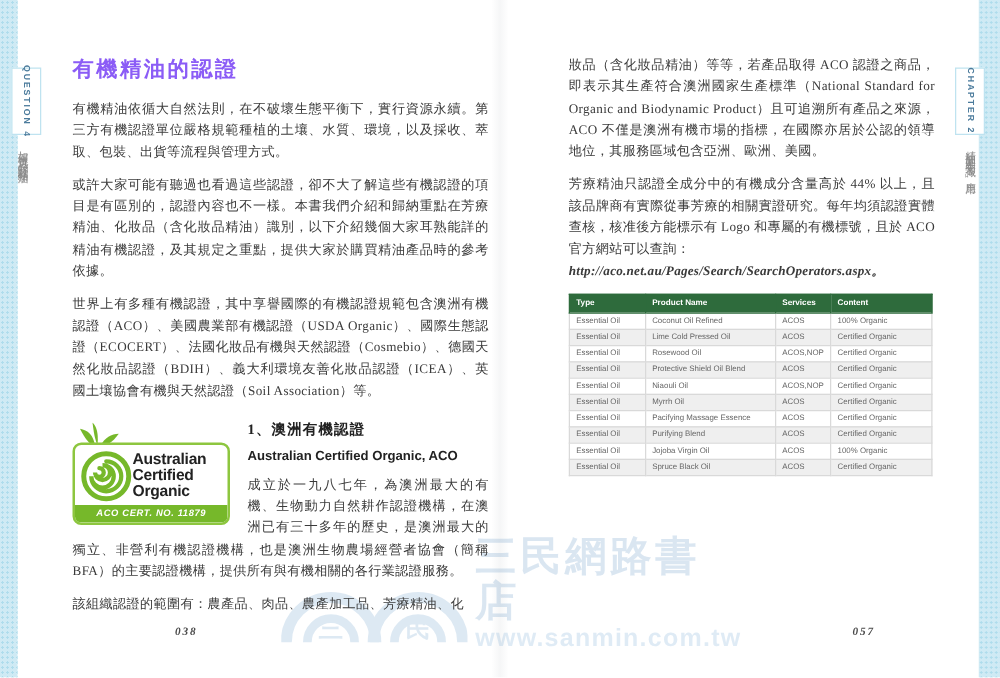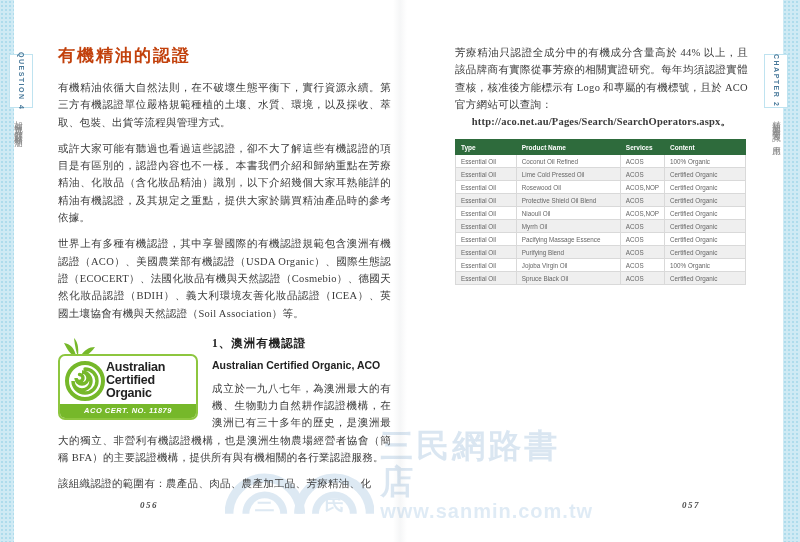--- a/index.html
+++ b/index.html
@@ -34,43 +34,43 @@
   
   .gutter { position:absolute; left:393px; top:0; bottom:0; width:14px;
             background:linear-gradient(90deg, rgba(0,0,0,0) 0%, rgba(120,130,140,0.07) 50%, rgba(0,0,0,0) 100%); }
 
   
   .page { position:absolute; top:44px; }
   .page.left { left:58px; width:333px; }
   .page.right { left:455px; width:293px; }
 
   h1.title { font-family:"Liberation Sans","DejaVu Sans",sans-serif; font-size:17px; font-weight:bold;
-             color:#c2410c; letter-spacing:2px; margin-bottom:12px; }
+             color:#8b5cf6; letter-spacing:2px; margin-bottom:12px; }
   p.body { font-size:10.5px; line-height:17.3px; text-align:justify; color:#3a3a3a;
            letter-spacing:0.3px; margin-bottom:9px; }
   p.body.tight { margin-bottom:0; }
 
   
   .aco-section { margin-top:14px; overflow:visible; }
-  .aco-logo-wrap { float:left; width:140px; margin:4px 14px 4px 0; position:relative; padding-top:14px; }
+  .aco-logo-wrap { float:left; width:126px; margin:4px 14px 4px 0; position:relative; padding-top:14px; }
   .aco-leaves { position:absolute; top:-2px; left:4px; }
   .aco-box { border:2px solid #8dc63f; border-radius:7px; background:#fff; overflow:hidden; position:relative; }
   .aco-box-top { display:flex; align-items:center; padding:4px 4px 2px 4px; }
   .aco-text { font-family:"Liberation Sans","DejaVu Sans",sans-serif; font-weight:bold; font-size:12.5px;
               line-height:13px; color:#222; letter-spacing:-0.2px; }
   .aco-banner { background:#76b82a; color:#fff; font-family:"Liberation Sans","DejaVu Sans",sans-serif;
                 font-weight:bold; font-style:italic; font-size:7.5px; text-align:center;
                 padding:2px 0 3px 0; letter-spacing:0.5px; }
   h2.sec { font-size:11.5px; font-weight:bold; color:#222; margin:4px 0 8px 0; letter-spacing:1px; }
   h3.sec { font-family:"Liberation Sans","DejaVu Sans",sans-serif; font-size:10.5px; font-weight:bold;
            color:#222; margin-bottom:9px; }
 
   
-  .url-line { font-size:10.5px; font-weight:bold; color:#3a3a3a;
-              line-height:17.3px; margin-bottom:9px; letter-spacing:0.2px;text-align:center; }
+  .url-line { font-size:10.5px; font-style:italic; font-weight:bold; color:#3a3a3a;
+              line-height:17.3px; margin-bottom:9px; letter-spacing:0.2px; }
 
   
   table.cert { border-collapse:collapse; width:291px; margin-top:7px;
                font-family:"Liberation Sans","DejaVu Sans",sans-serif; }
   table.cert th { background:#2e6b3c; color:#fff; font-size:6.5px; text-align:left;
                   padding:3.5px 5px; font-weight:bold; border:1px solid #2e6b3c; }
   table.cert td { font-size:6.3px; color:#666; padding:2.5px 5px; border:1px solid #d9d9d9; }
   table.cert tr:nth-child(even) td { background:#efefef; }
   table.cert th:nth-child(1), table.cert td:nth-child(1) { width:21%; }
   table.cert th:nth-child(2), table.cert td:nth-child(2) { width:36%; }
@@ -156,23 +156,24 @@
           </div>
           <div class="aco-banner">ACO CERT. NO. 11879</div>
         </div>
       </div>
       <h2 class="sec">1、澳洲有機認證</h2>
       <h3 class="sec">Australian Certified Organic, ACO</h3>
       <p class="body">成立於一九八七年，為澳洲最大的有機、生物動力自然耕作認證機構，在澳洲已有三十多年的歷史，是澳洲最大的獨立、非營利有機認證機構，也是澳洲生物農場經營者協會（簡稱 BFA）的主要認證機構，提供所有與有機相關的各行業認證服務。</p>
       <p class="body tight">該組織認證的範圍有：農產品、肉品、農產加工品、芳療精油、化</p>
     </div>
   </div>
-  <div class="pageno left">056</div>
+  <div class="pageno left">038</div>
 
   <div class="page right">
+    <p class="body">妝品（含化妝品精油）等等，若產品取得 ACO 認證之商品，即表示其生產符合澳洲國家生產標準（National Standard for Organic and Biodynamic Product）且可追溯所有產品之來源，ACO 不僅是澳洲有機市場的指標，在國際亦居於公認的領導地位，其服務區域包含亞洲、歐洲、美國。</p>
     <p class="body tight">芳療精油只認證全成分中的有機成分含量高於 44% 以上，且該品牌商有實際從事芳療的相關實證研究。每年均須認證實體查核，核准後方能標示有 Logo 和專屬的有機標號，且於 ACO 官方網站可以查詢：</p>
     <div class="url-line">http://aco.net.au/Pages/Search/SearchOperators.aspx。</div>
 
     <table class="cert">
       <thead>
           <tr>
             <th>Type</th>
             <th>Product Name</th>
             <th>Services</th>
             <th>Content</th>

